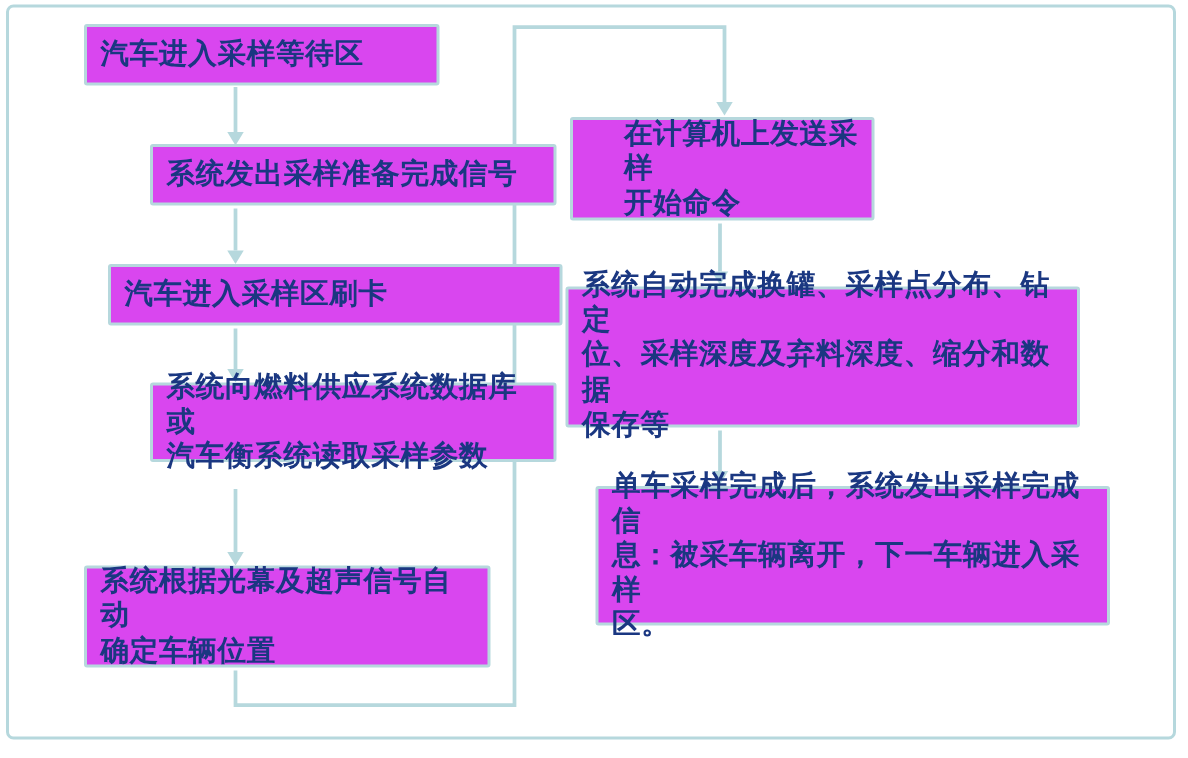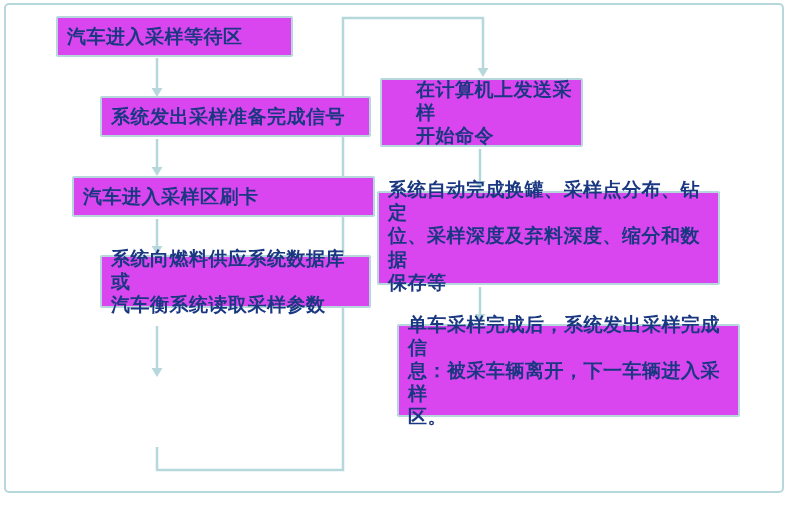--- a/index.html
+++ b/index.html
@@ -96,20 +96,24 @@
 
   <div class="box b3">
     <span>汽车进入采样区刷卡</span>
   </div>
 
   <div class="box b4">
     <span>系统向燃料供应系统数据库或
 汽车衡系统读取采样参数</span>
   </div>
 
+  <div class="box b5">
+    <span>系统根据光幕及超声信号自动
+确定车辆位置</span>
+  </div>
 
   <div class="box b6">
     <span>在计算机上发送采样
 开始命令</span>
   </div>
 
   <div class="box b7">
     <span>系统自动完成换罐、采样点分布、钻定
 位、采样深度及弃料深度、缩分和数据
 保存等</span>

